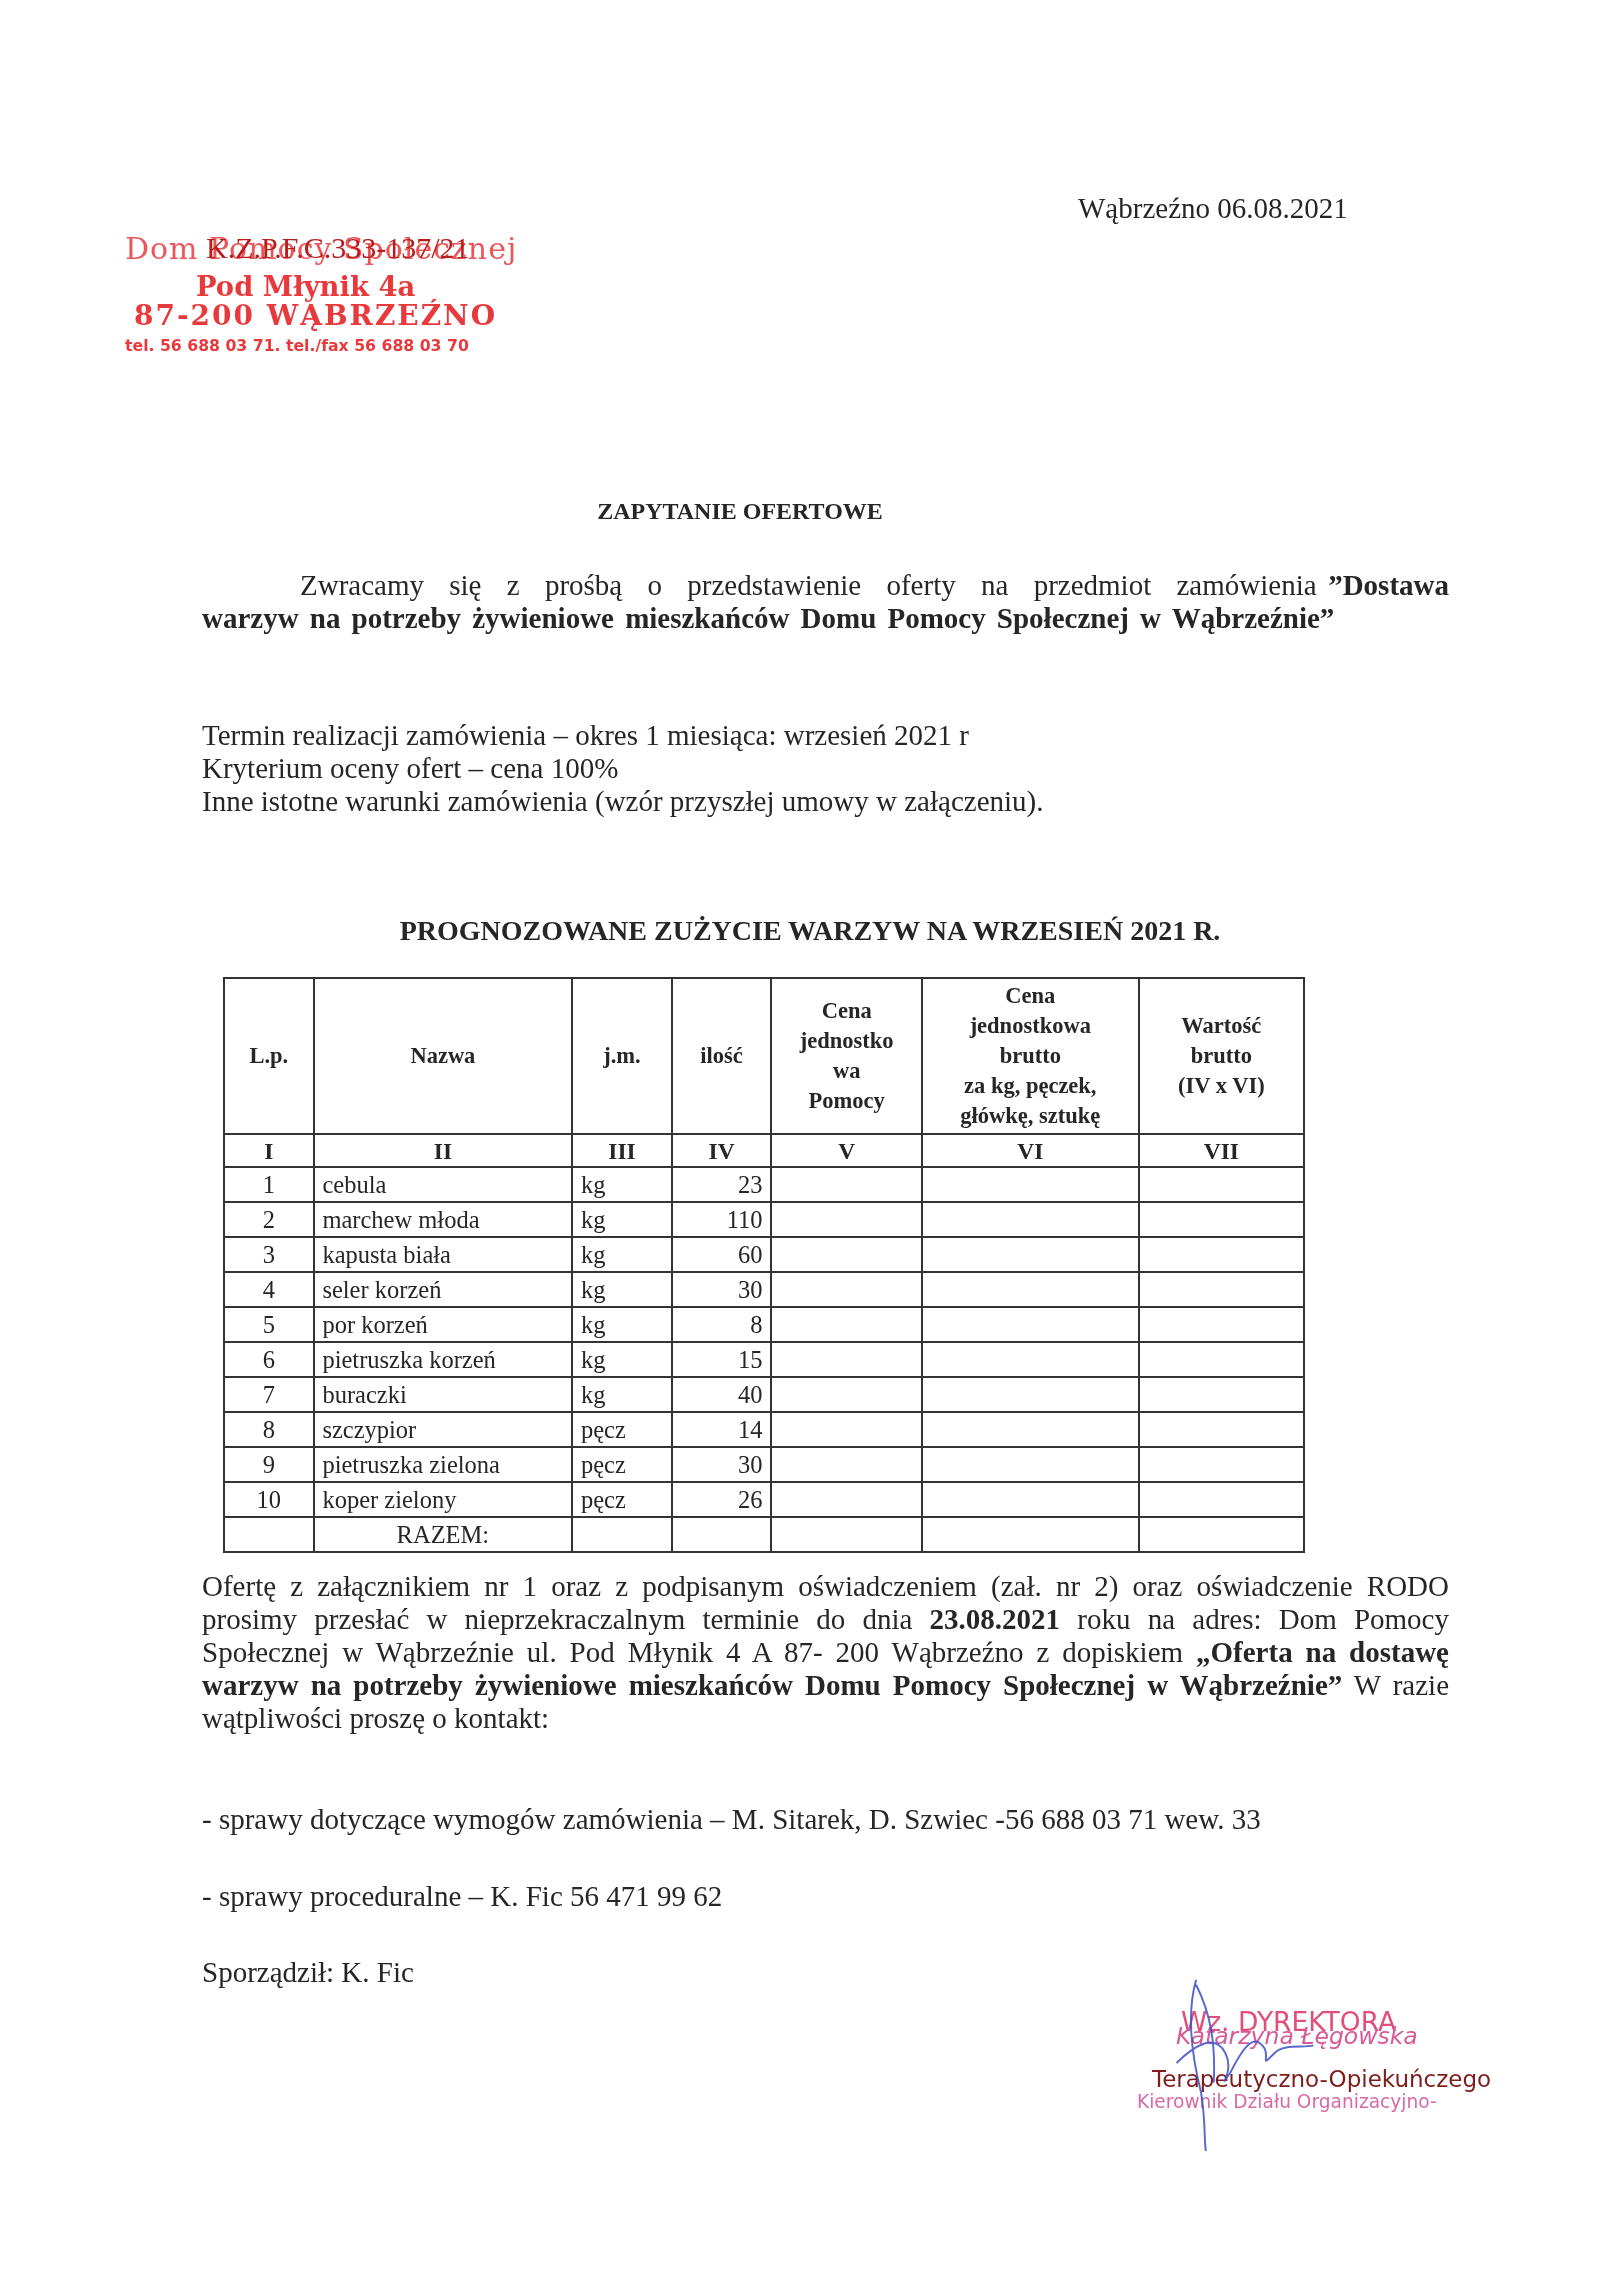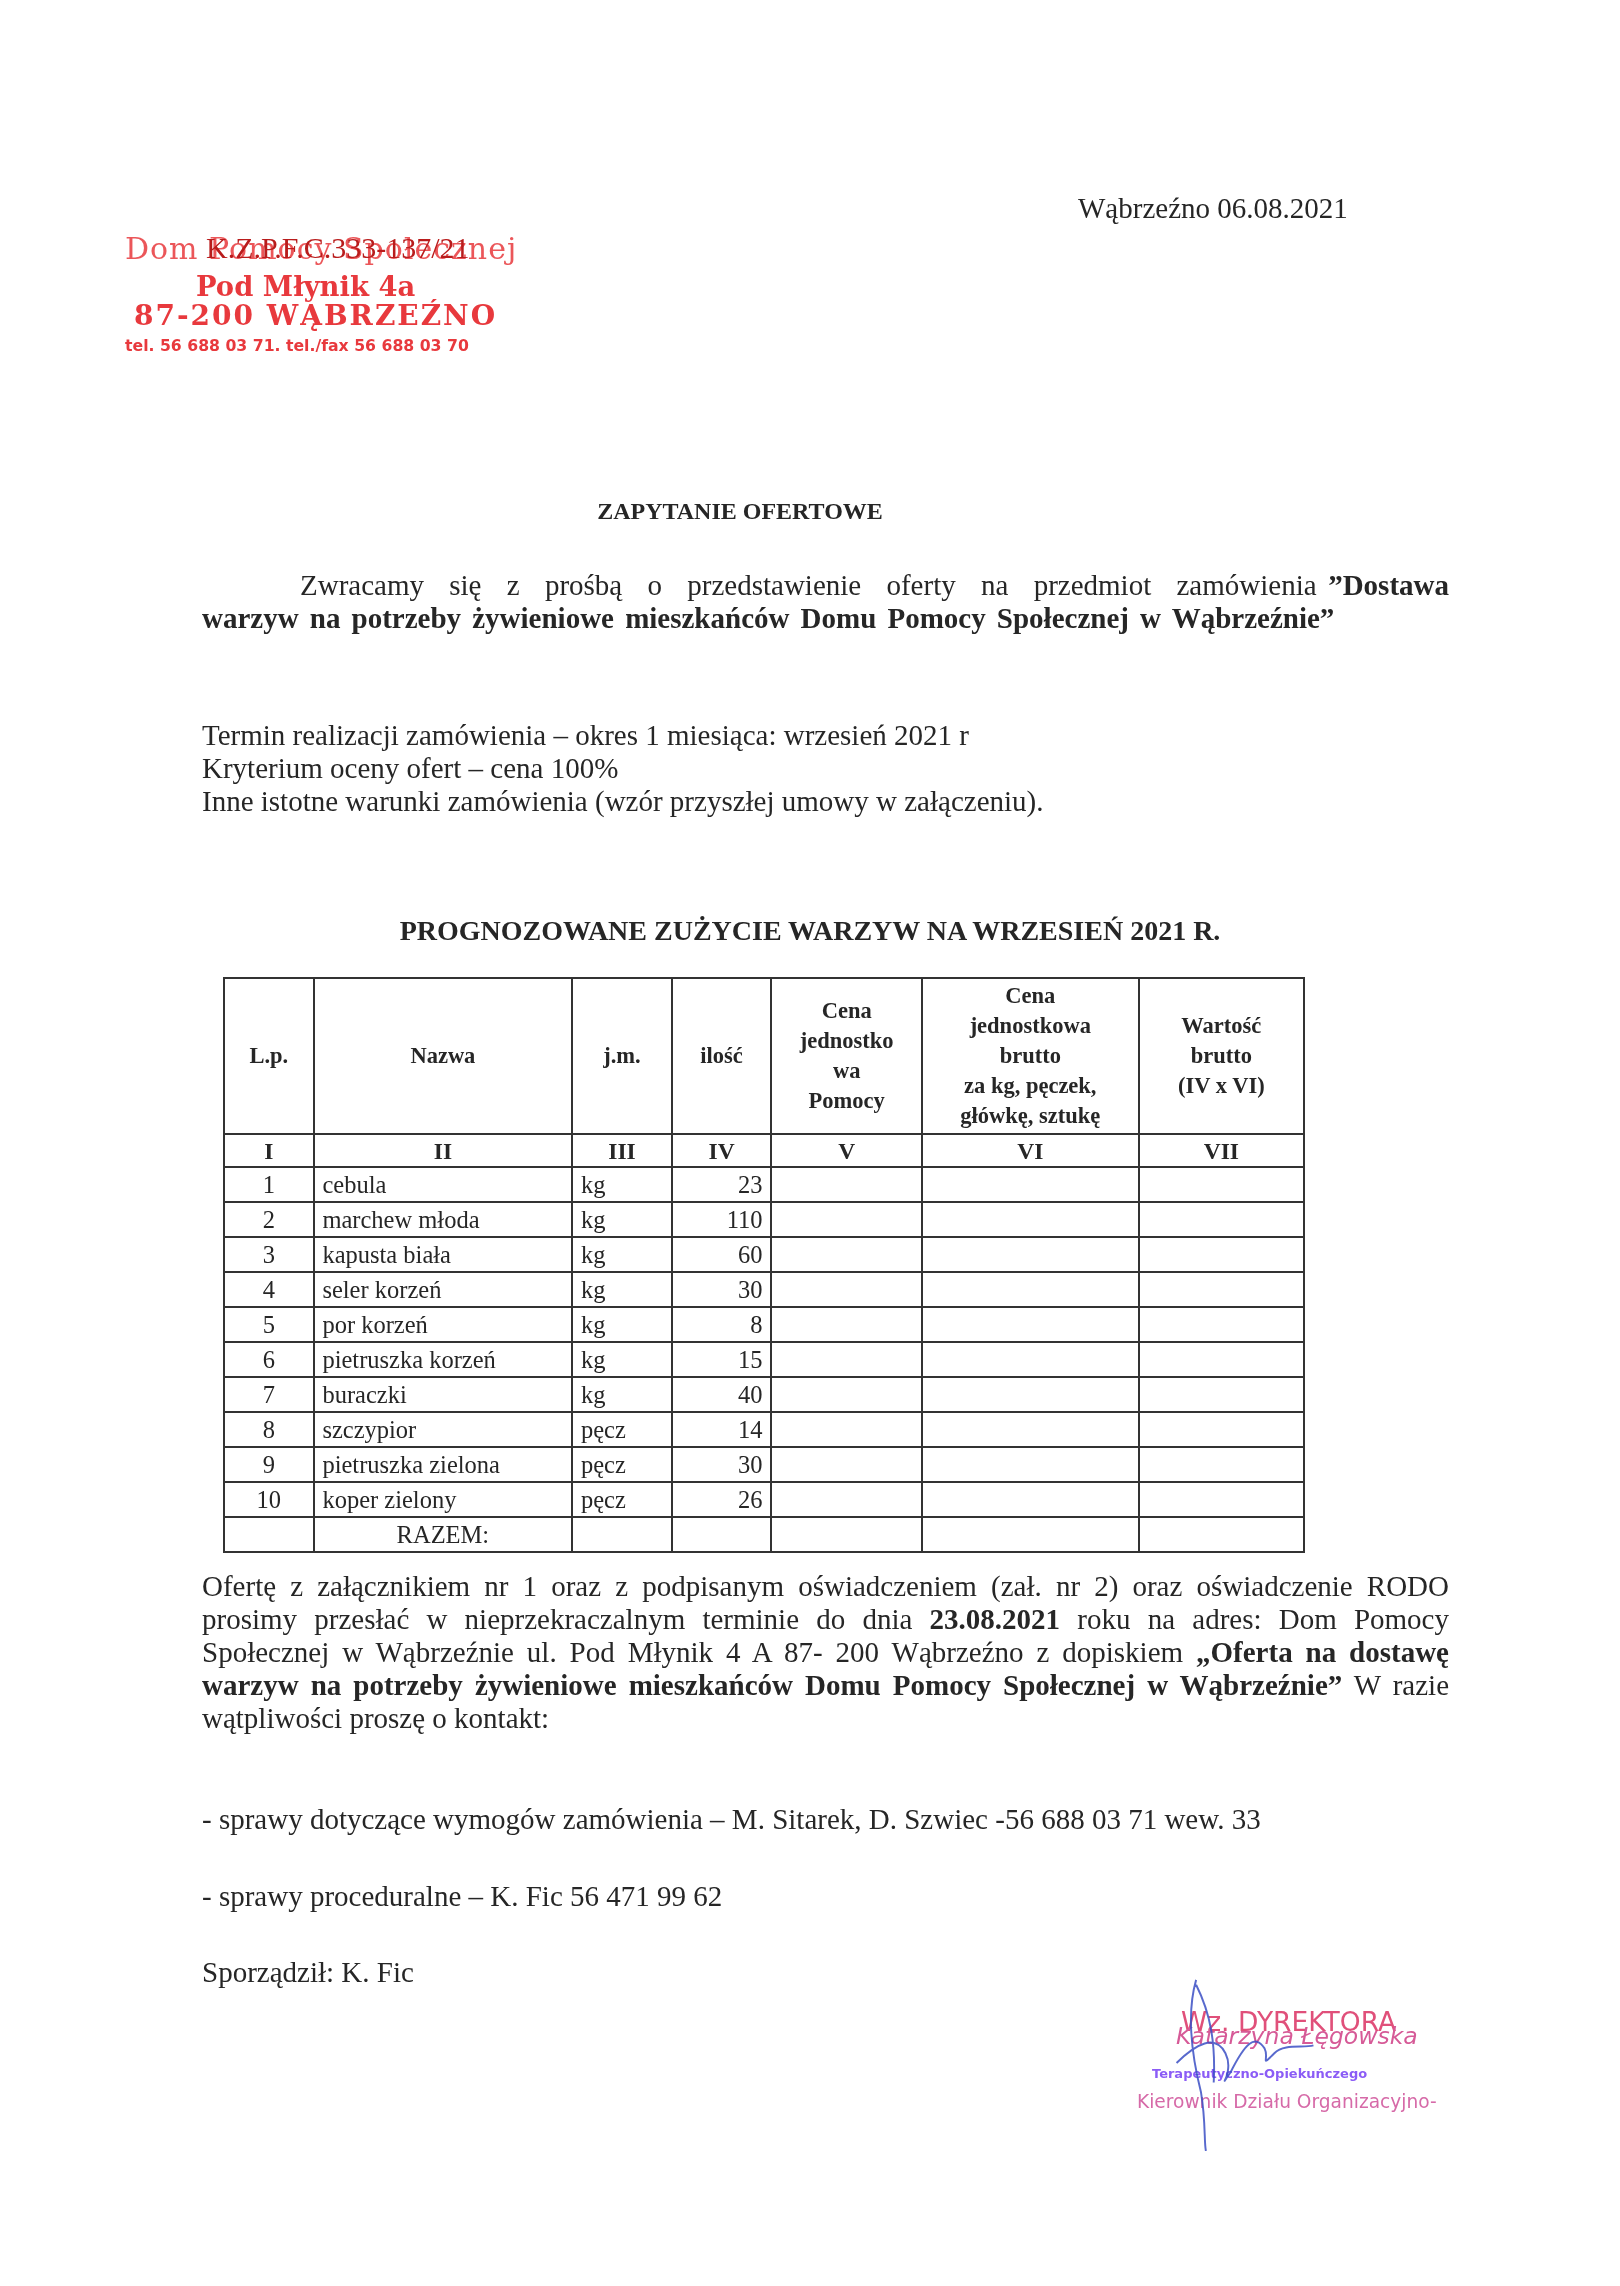--- a/index.html
+++ b/index.html
@@ -35,21 +35,21 @@
   tr.hdr th { height: 154px; }
   tr.roman th { height: 31px; font-size: 23.5px; }
   tr.row td { height: 33px; }
   td.lp { text-align: center; } td.qty { text-align: right; padding-right: 21.6px; }
   td.razem { text-align: center; }
 
   .sig { position: absolute; color: #e24d8c; font-family: "DejaVu Sans", sans-serif; white-space: nowrap; }
   .sig-1 { left: 1181px; top: 1978px; font-size: 26.5px; color: #e0507a; margin-top: 28px; }
   .sig-2 { left: 1176px; top: 2022px; font-size: 23.5px; font-style: italic; color: #d65a97; }
   .sig-3 { left: 1137px; top: 2047px; font-size: 18.6px; color: #d66aa8; margin-top: 44px; }
-  .sig-4 { left: 1152px; top: 2066px; font-size: 13px; color: #8b5cf6; font-weight: bold; }
+  .sig-4 { left: 1152px; top: 2066px; font-size: 23px; color: #7f1d1d; }
   .signature { position: absolute; left: 1157px; top: 1975px; width: 176px; height: 176px; }
 </style>
 </head>
 <body>
 
 <div>
   <div class="stamp stamp-l1">Dom Pomocy Społecznej</div>
   <div class="stamp stamp-l2">Pod Młynik 4a</div>
   <div class="stamp stamp-l3">87-200 WĄBRZEŹNO</div>
   <div class="stamp stamp-l4">tel. 56 688 03 71. tel./fax 56 688 03 70</div>

